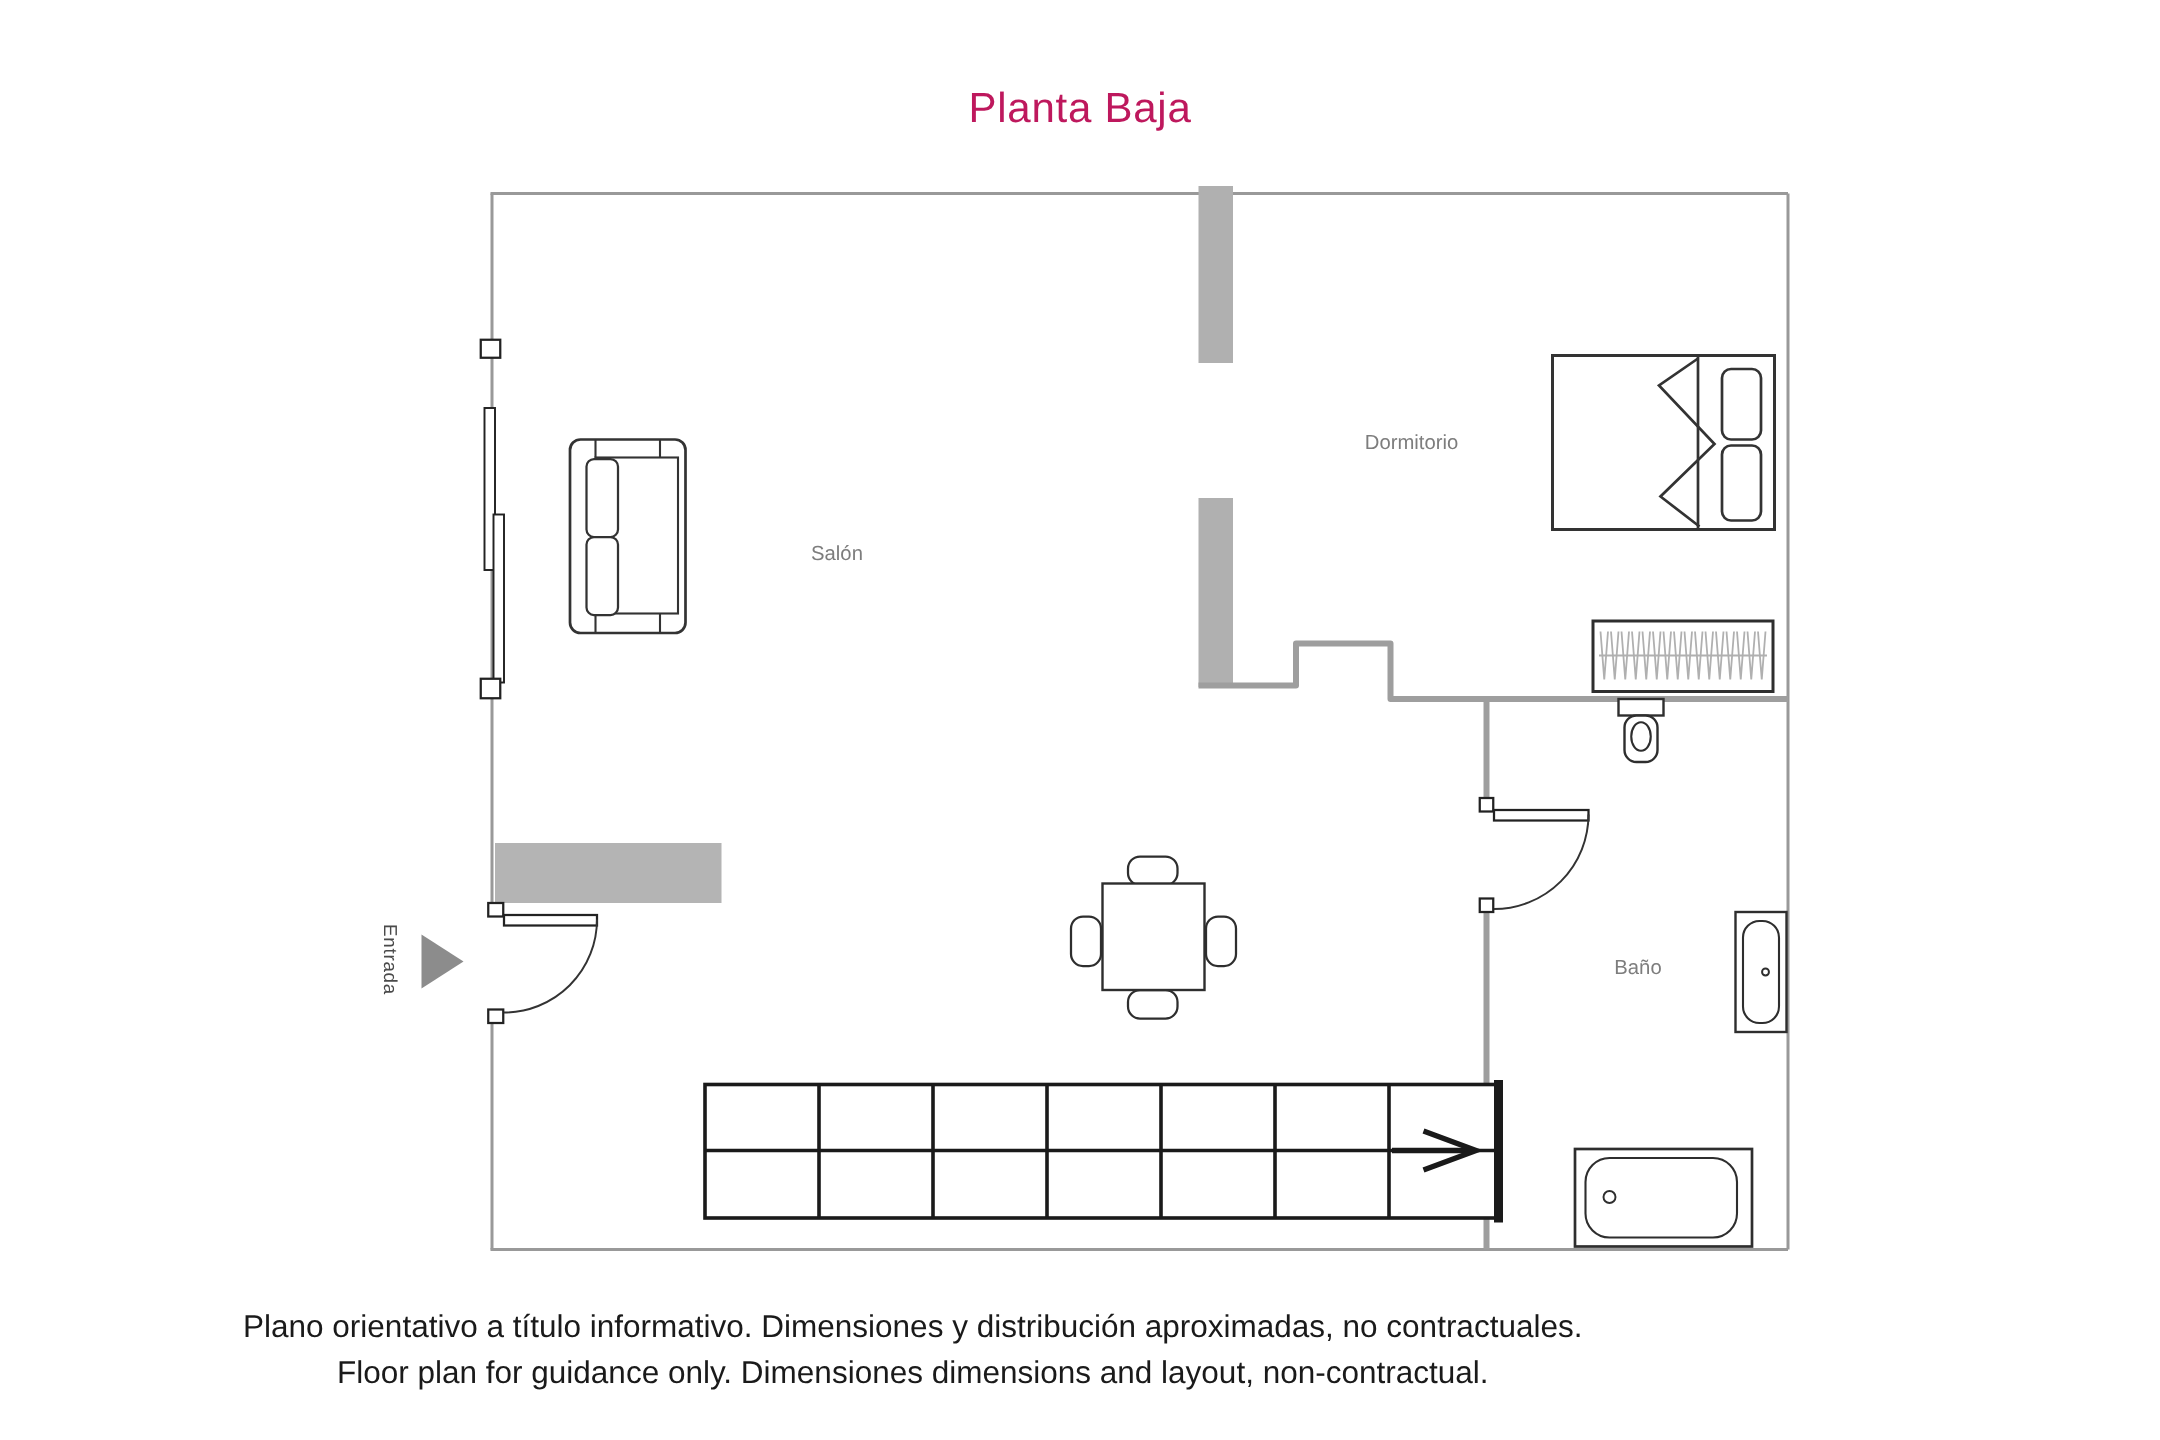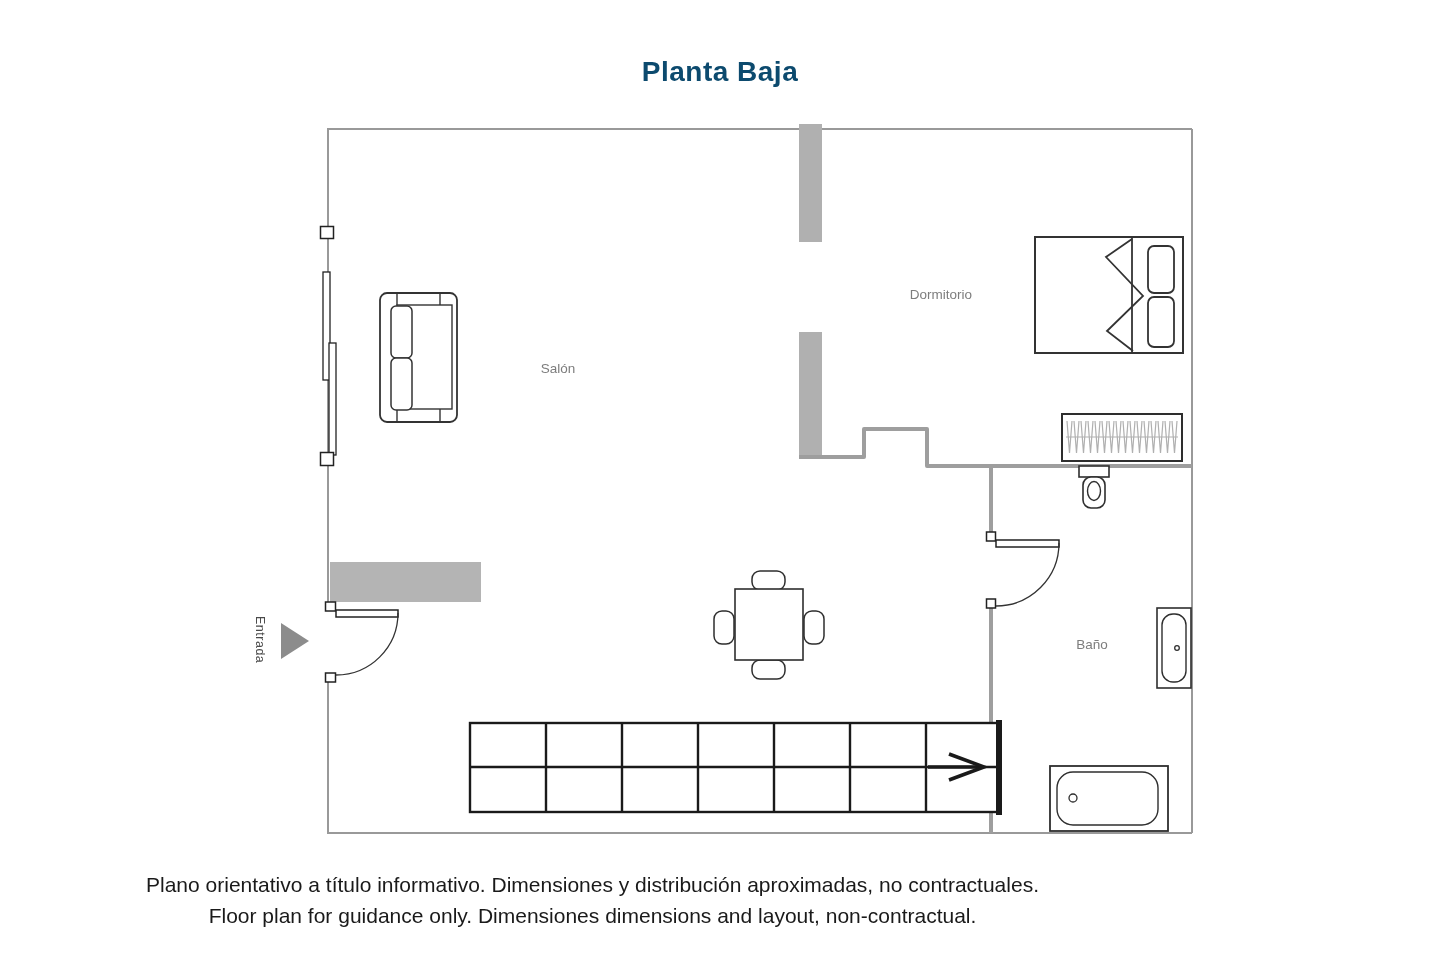--- a/index.html
+++ b/index.html
@@ -1,21 +1,21 @@
 <!DOCTYPE html>
 <html><head>
 <meta charset="utf-8">
 <style>
   html,body{margin:0;padding:0;background:#ffffff;}
   #page{position:relative;width:1440px;height:960px;background:#ffffff;overflow:hidden;
         font-family:"Liberation Sans", sans-serif;}
   #plan-title{position:absolute;top:56px;left:0;width:1440px;text-align:center;
-              font-size:28px;color:#0c4a6e;letter-spacing:0.5px;font-weight:bold;}
+              font-size:28px;color:#be185d;letter-spacing:0.5px;}
   #plan-svg{position:absolute;top:0;left:0;}
-  #disclaimer{position:absolute;top:869px;left:0;width:1185px;text-align:center;
+  #disclaimer{position:absolute;top:869px;left:16px;width:1185px;text-align:center;
               font-size:21px;line-height:31px;color:#1a1a1a;}
   .room-label{font-size:13.5px;fill:#7d7d7d;}
   .entrada-label{font-size:12.5px;fill:#4a4a4a;letter-spacing:0.5px;}
 </style>
 </head>
 <body>
 
 <div id="page">
 
   <div id="plan-title">Planta Baja</div>

